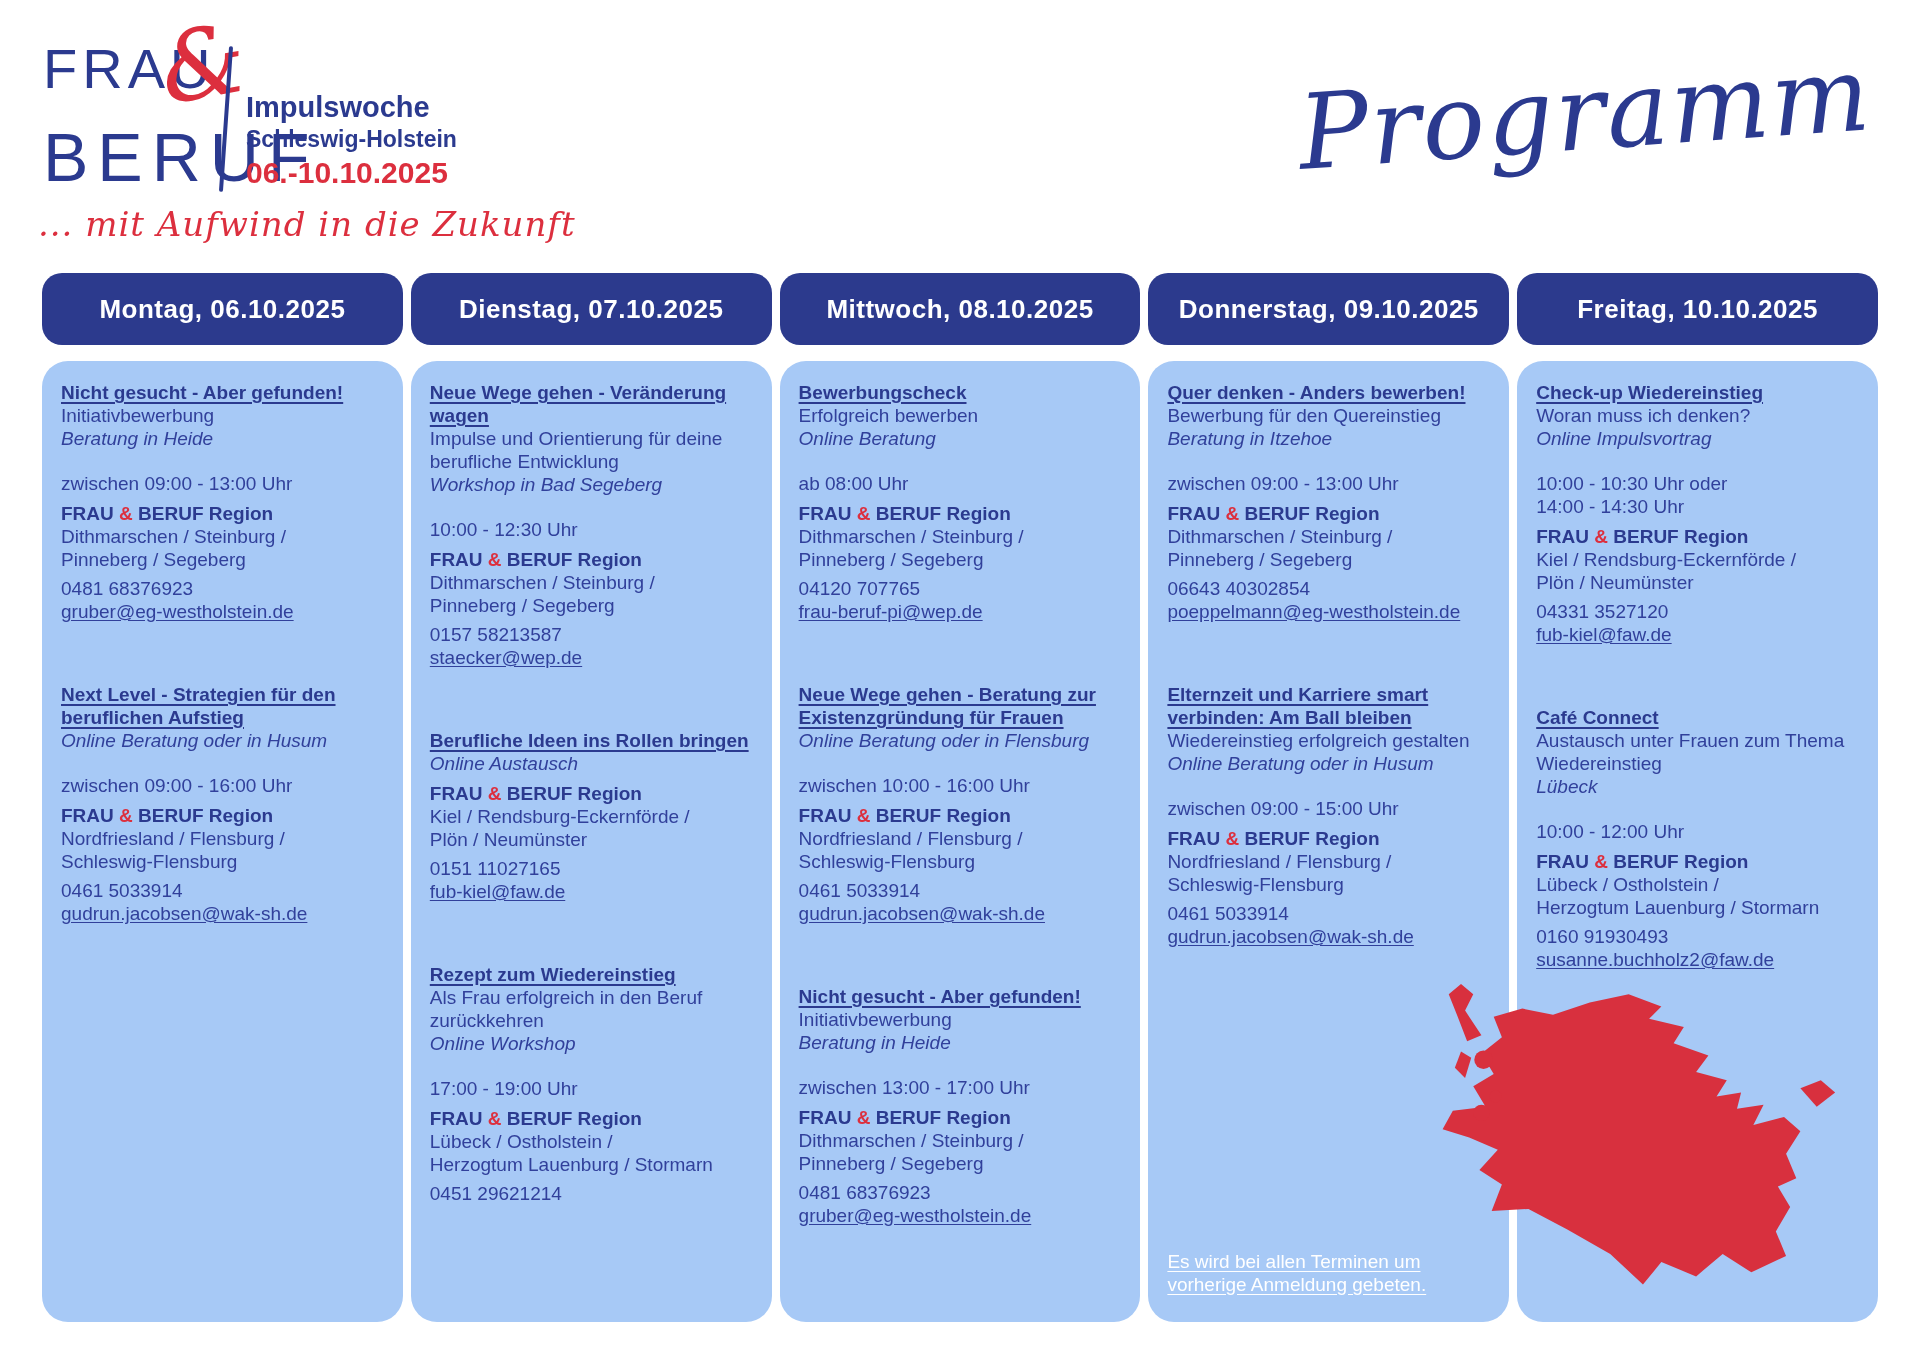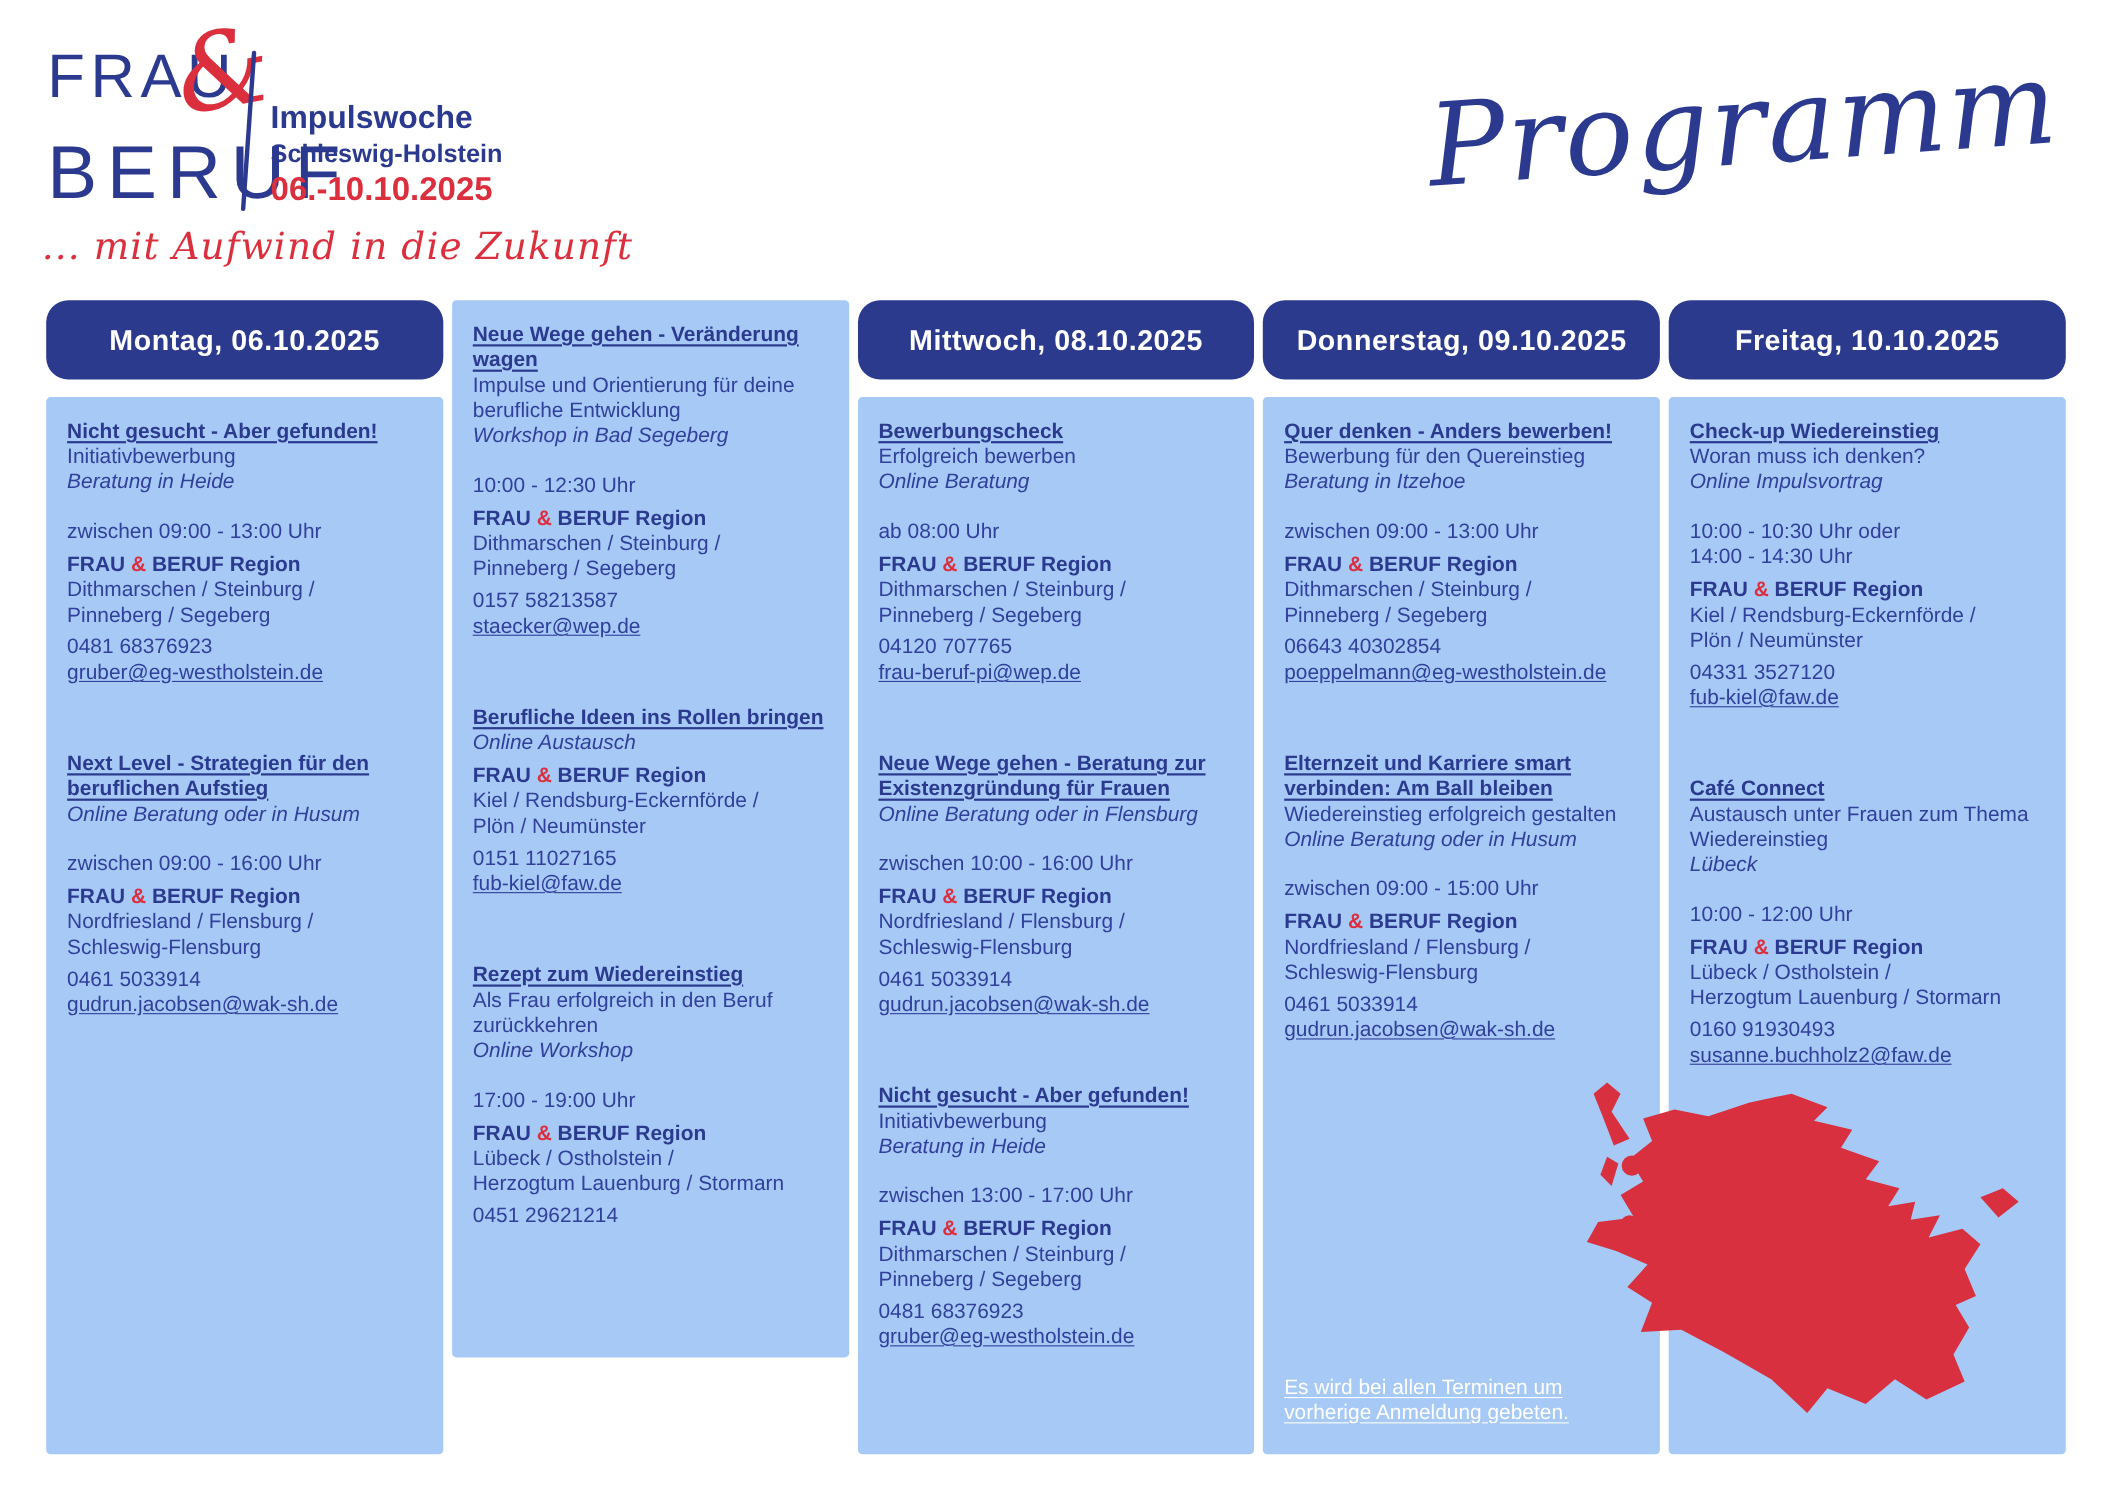--- a/index.html
+++ b/index.html
@@ -13,21 +13,21 @@
   #logo-sub{left:246px;top:90px;line-height:1.18;}
   #logo-sub .s1{font-size:29px;font-weight:700;color:#2b3a8f;}
   #logo-sub .s2{font-size:23px;font-weight:700;color:#2b3a8f;margin-top:2px;}
   #logo-sub .s3{font-size:30px;font-weight:700;color:#dc2f3e;margin-top:2px;}
   #tagline{left:38px;top:204px;font-size:34px;color:#dc2f3e;font-family:"DejaVu Serif",serif;font-style:italic;letter-spacing:1px;}
   #programm{right:48px;top:52px;font-size:104px;color:#2b3a8f;font-family:"DejaVu Serif",serif;font-style:italic;transform:rotate(-4deg);letter-spacing:2px;}
   
   #board{position:absolute;left:42px;top:273px;width:1836px;display:grid;grid-template-columns:repeat(5,1fr);column-gap:8px;}
   .pill{height:72px;background:#2c3a8d;border-radius:20px;display:flex;align-items:center;justify-content:center;
         color:#ffffff;font-size:26px;font-weight:700;letter-spacing:0.5px;margin-bottom:16px;}
-  .card{height:961px;background:#a7c9f6;border-radius:4px;padding:20px 18px 22px 19px;box-sizing:border-box;
+  .card{height:961px;background:#a7c9f6;border-radius:26px;padding:20px 18px 22px 19px;box-sizing:border-box;
         display:flex;flex-direction:column;overflow:hidden;font-size:19px;line-height:23px;}
   .event{margin-bottom:60px;}
   .event:last-of-type{margin-bottom:0;}
   .title{font-weight:700;color:#2b3a8f;text-decoration:underline;text-underline-offset:3px;text-decoration-thickness:2px;cursor:pointer;}
   .venue{font-style:italic;}
   .time{margin-top:22px;}
   .rlabel{margin-top:7px;font-weight:700;color:#2b3a8f;}
   .red{color:#dc2f3e;}
   .region{}
   .phone{margin-top:6px;}
@@ -71,20 +71,21 @@
       <div class="venue">Online Beratung oder in Husum</div>
       <div class="time">zwischen 09:00 - 16:00 Uhr</div>
       <div class="rlabel"><span>FRAU </span><span class="red">&amp;</span><span> BERUF Region</span></div>
       <div class="region">Nordfriesland / Flensburg /<br>Schleswig-Flensburg</div>
       <div class="phone">0461 5033914</div>
       <a class="email">gudrun.jacobsen@wak-sh.de</a>
     </div>
       </div>
     </div>
     <div class="day">
+      <div class="pill">Dienstag, 07.10.2025</div>
       <div class="card">
     <div class="event">
       <div class="title">Neue Wege gehen - Veränderung<br>wagen</div>
       <div class="desc">Impulse und Orientierung für deine<br>berufliche Entwicklung</div>
       <div class="venue">Workshop in Bad Segeberg</div>
       <div class="time">10:00 - 12:30 Uhr</div>
       <div class="rlabel"><span>FRAU </span><span class="red">&amp;</span><span> BERUF Region</span></div>
       <div class="region">Dithmarschen / Steinburg /<br>Pinneberg / Segeberg</div>
       <div class="phone">0157 58213587</div>
       <a class="email">staecker@wep.de</a>

